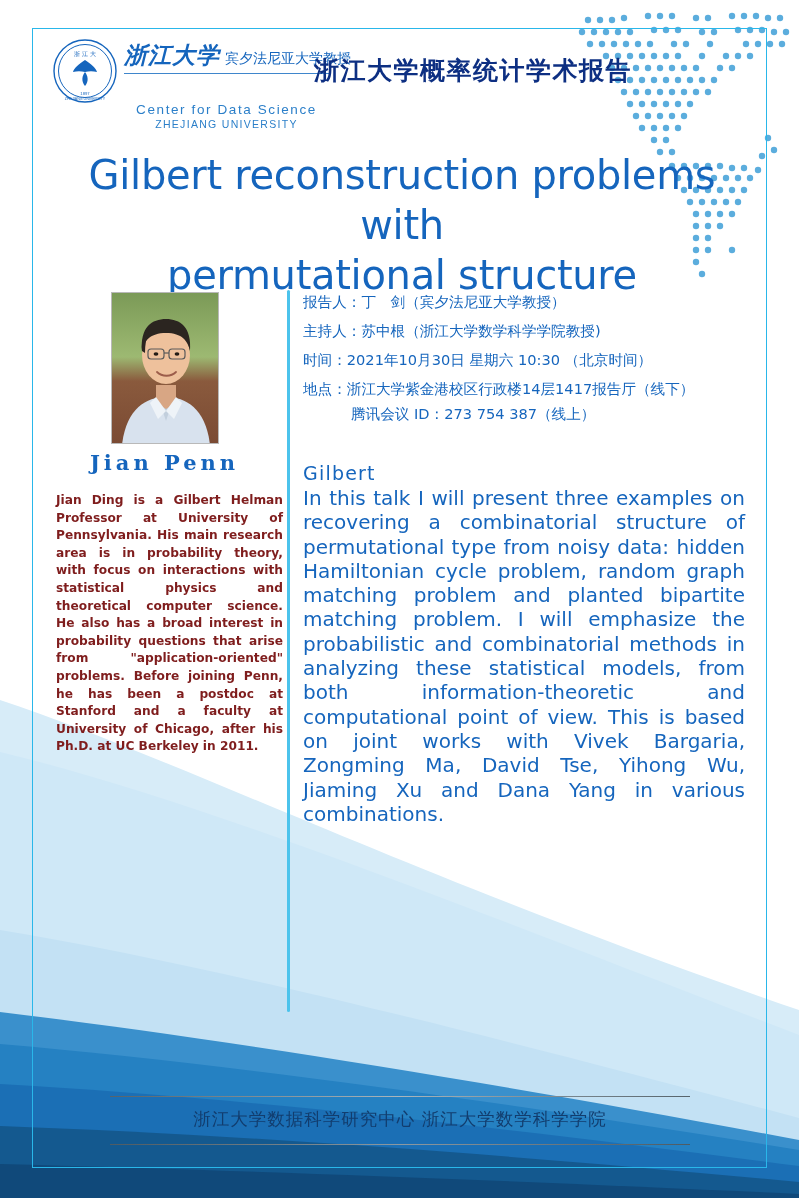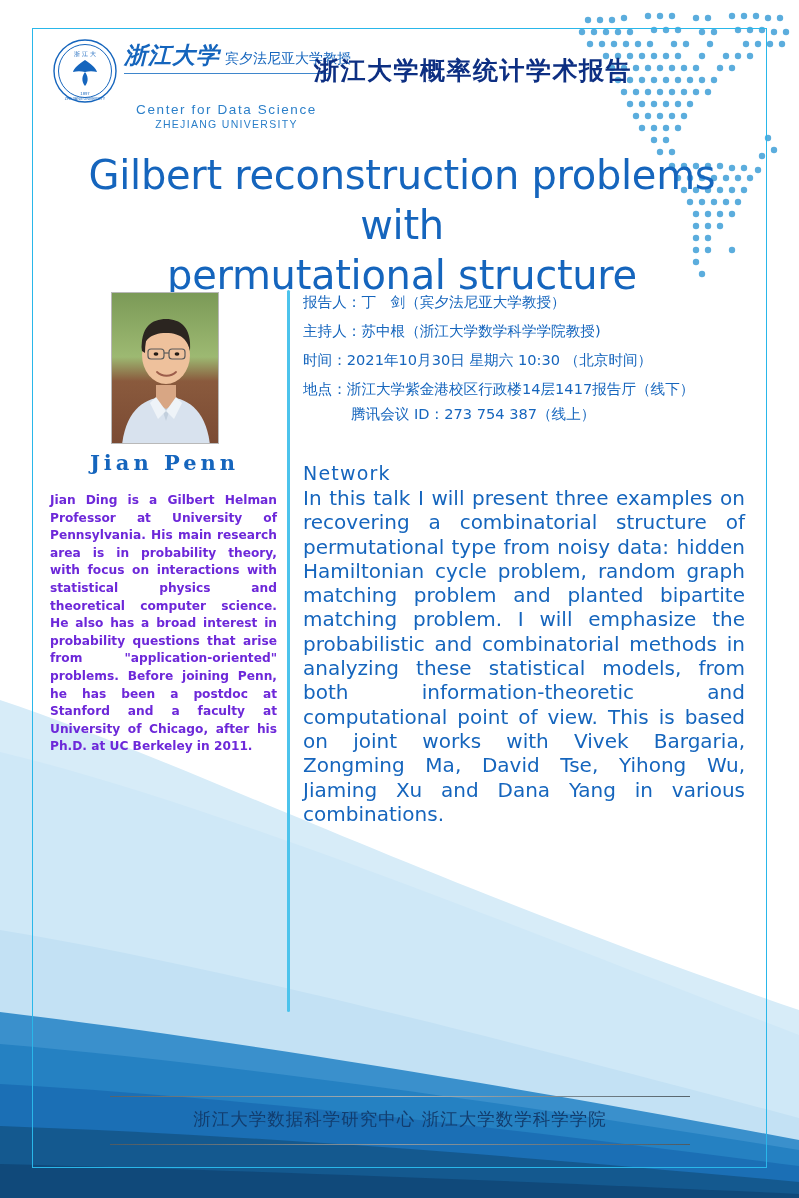--- a/index.html
+++ b/index.html
@@ -171,28 +171,28 @@
     width: 245px;
     text-align: center;
     font-family: "DejaVu Serif", serif;
     font-weight: bold;
     font-size: 21px;
     letter-spacing: 4px;
     color: #1565bd;
   }
   .bio {
     position: absolute;
-    left: 50px;
+    left: 56px;
     top: 492px;
     width: 227px;
     font-family: "DejaVu Sans", sans-serif;
     font-weight: bold;
     font-size: 12.2px;
     line-height: 17.6px;
-    color: #6d28d9;
+    color: #7f1d1d;
     text-align: justify;
     text-justify: inter-word;
   }
 
   
   .info-block {
     position: absolute;
     left: 303px;
     top: 292px;
     width: 460px;
@@ -519,20 +519,20 @@
   <div class="bio">Jian Ding is a Gilbert Helman Professor at University of Pennsylvania. His main research area is in probability theory, with focus on interactions with statistical physics and theoretical computer science. He also has a broad interest in probability questions that arise from "application-oriented" problems. Before joining Penn, he has been a postdoc at Stanford and a faculty at University of Chicago, after his Ph.D. at UC Berkeley in 2011.</div>
 
   <div class="info-block">
     <div class="info-line">报告人：丁　剑（宾夕法尼亚大学教授）</div>
     <div class="info-line">主持人：苏中根（浙江大学数学科学学院教授)</div>
     <div class="info-line">时间：2021年10月30日 星期六  10:30 （北京时间）</div>
     <div class="info-line">地点：浙江大学紫金港校区行政楼14层1417报告厅（线下）</div>
     <div class="info-line indented">腾讯会议 ID：273 754 387（线上）</div>
   </div>
 
-  <div class="abstract-heading">Network</div>
+  <div class="abstract-heading">Gilbert</div>
   <div class="abstract-body">In this talk I will present three examples on recovering a combinatorial structure of permutational type from noisy data: hidden Hamiltonian cycle problem, random graph matching problem and planted bipartite matching problem. I will emphasize the probabilistic and combinatorial methods in analyzing these statistical models, from both information-theoretic and computational point of view. This is based on joint works with Vivek Bargaria, Zongming Ma, David Tse, Yihong Wu, Jiaming Xu and Dana Yang in various combinations.</div>
 
   <div class="footer-rule-top"></div>
   <div class="footer-text">浙江大学数据科学研究中心  浙江大学数学科学学院</div>
   <div class="footer-rule-bot"></div>
 
 </div>
 
 </body></html>

